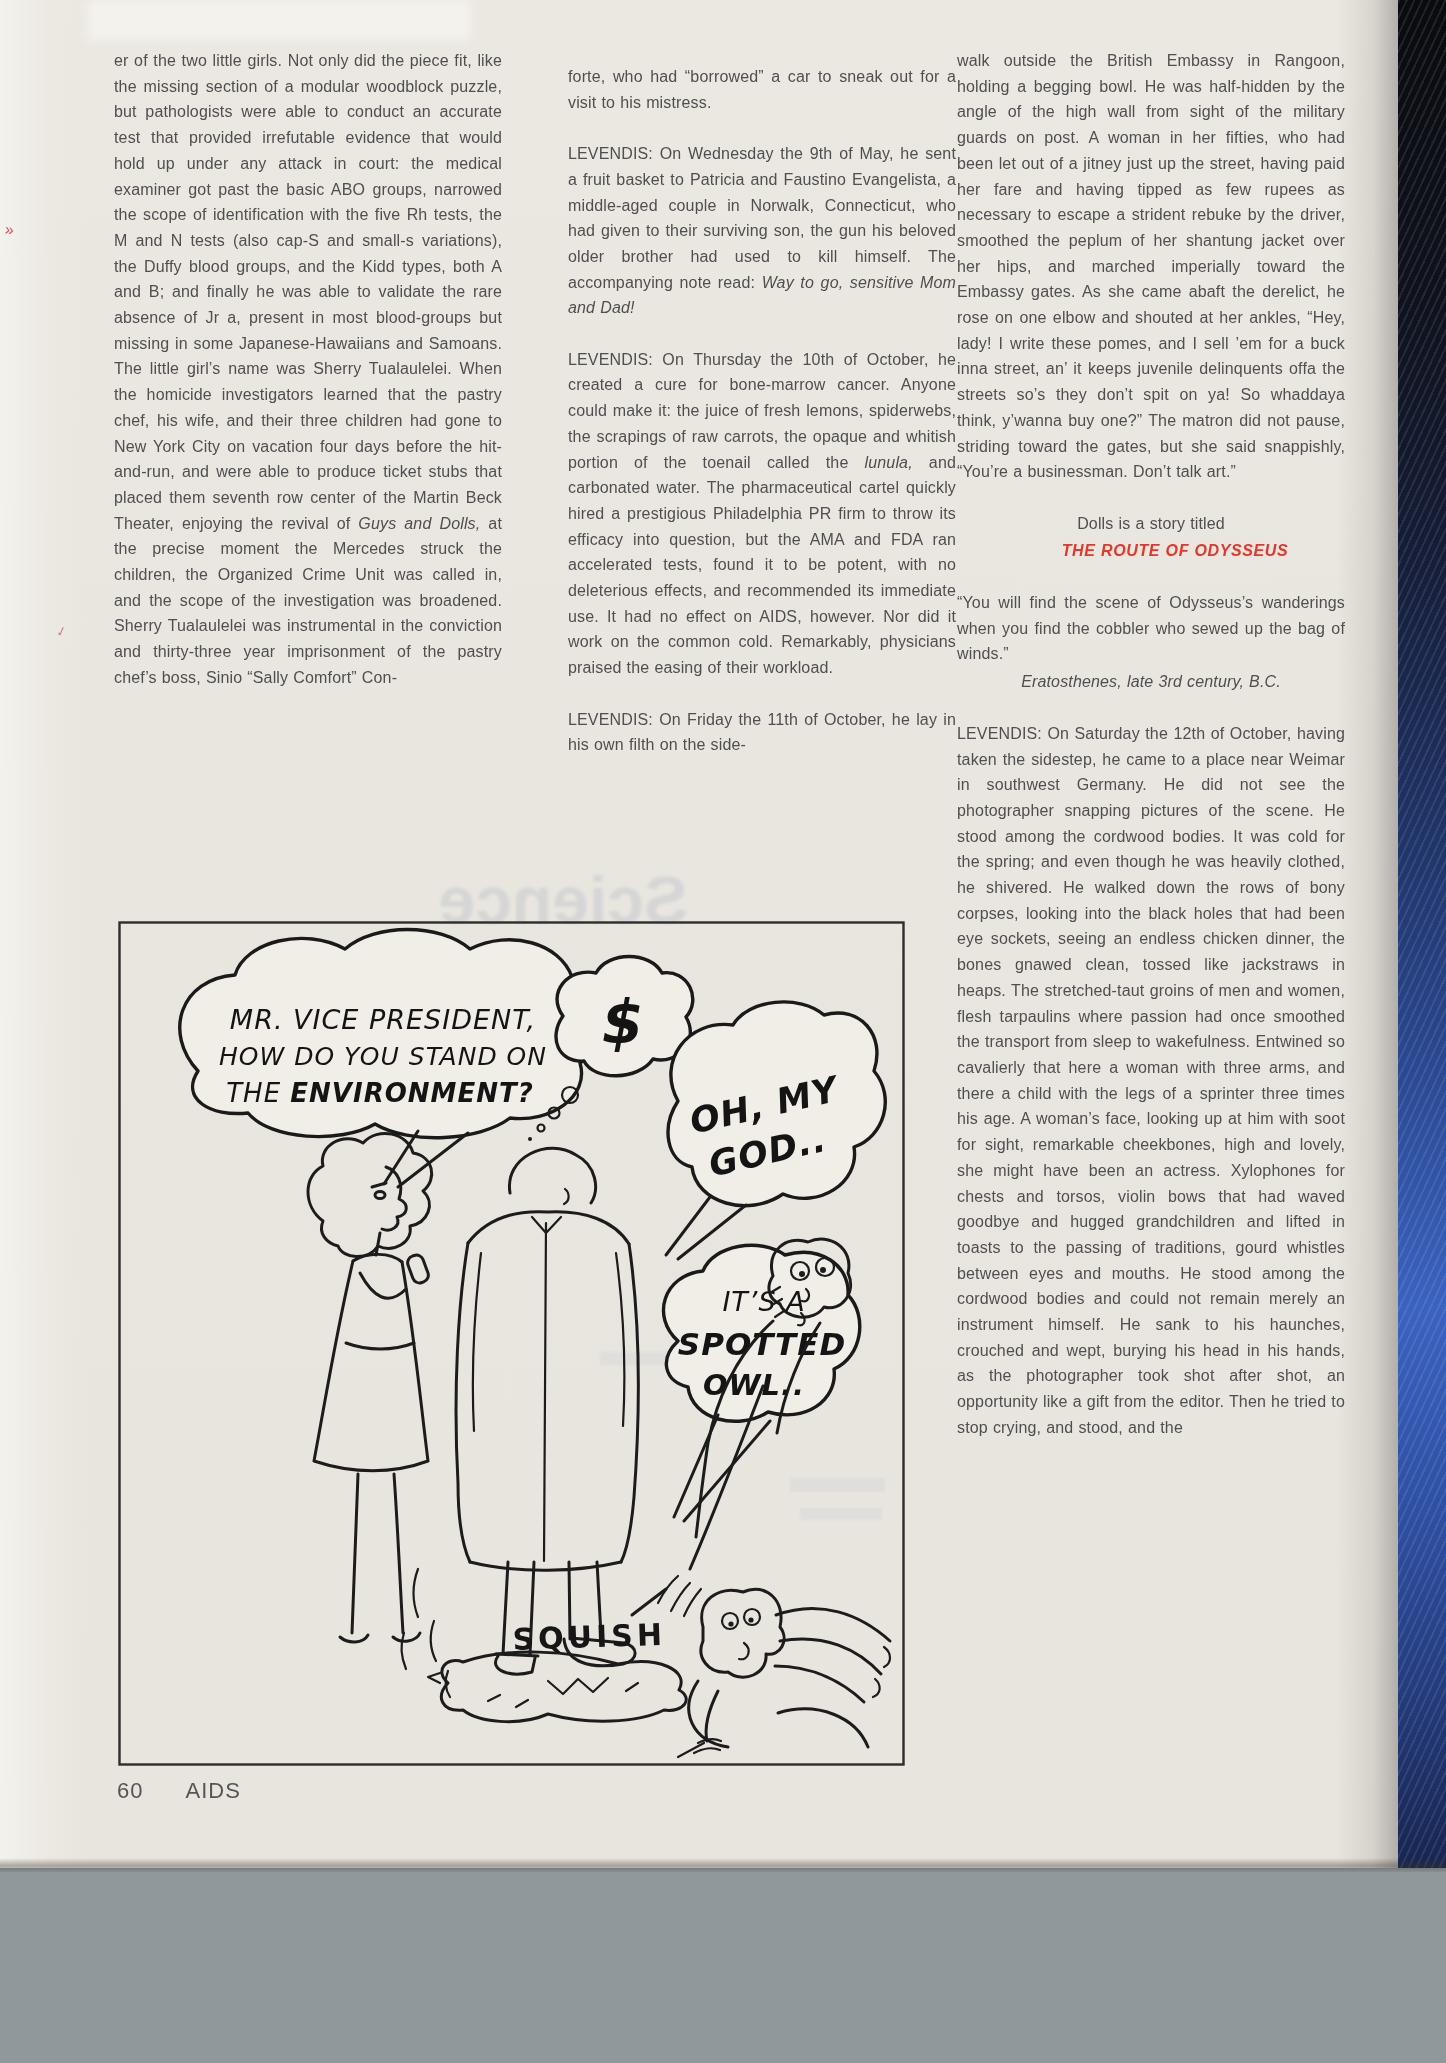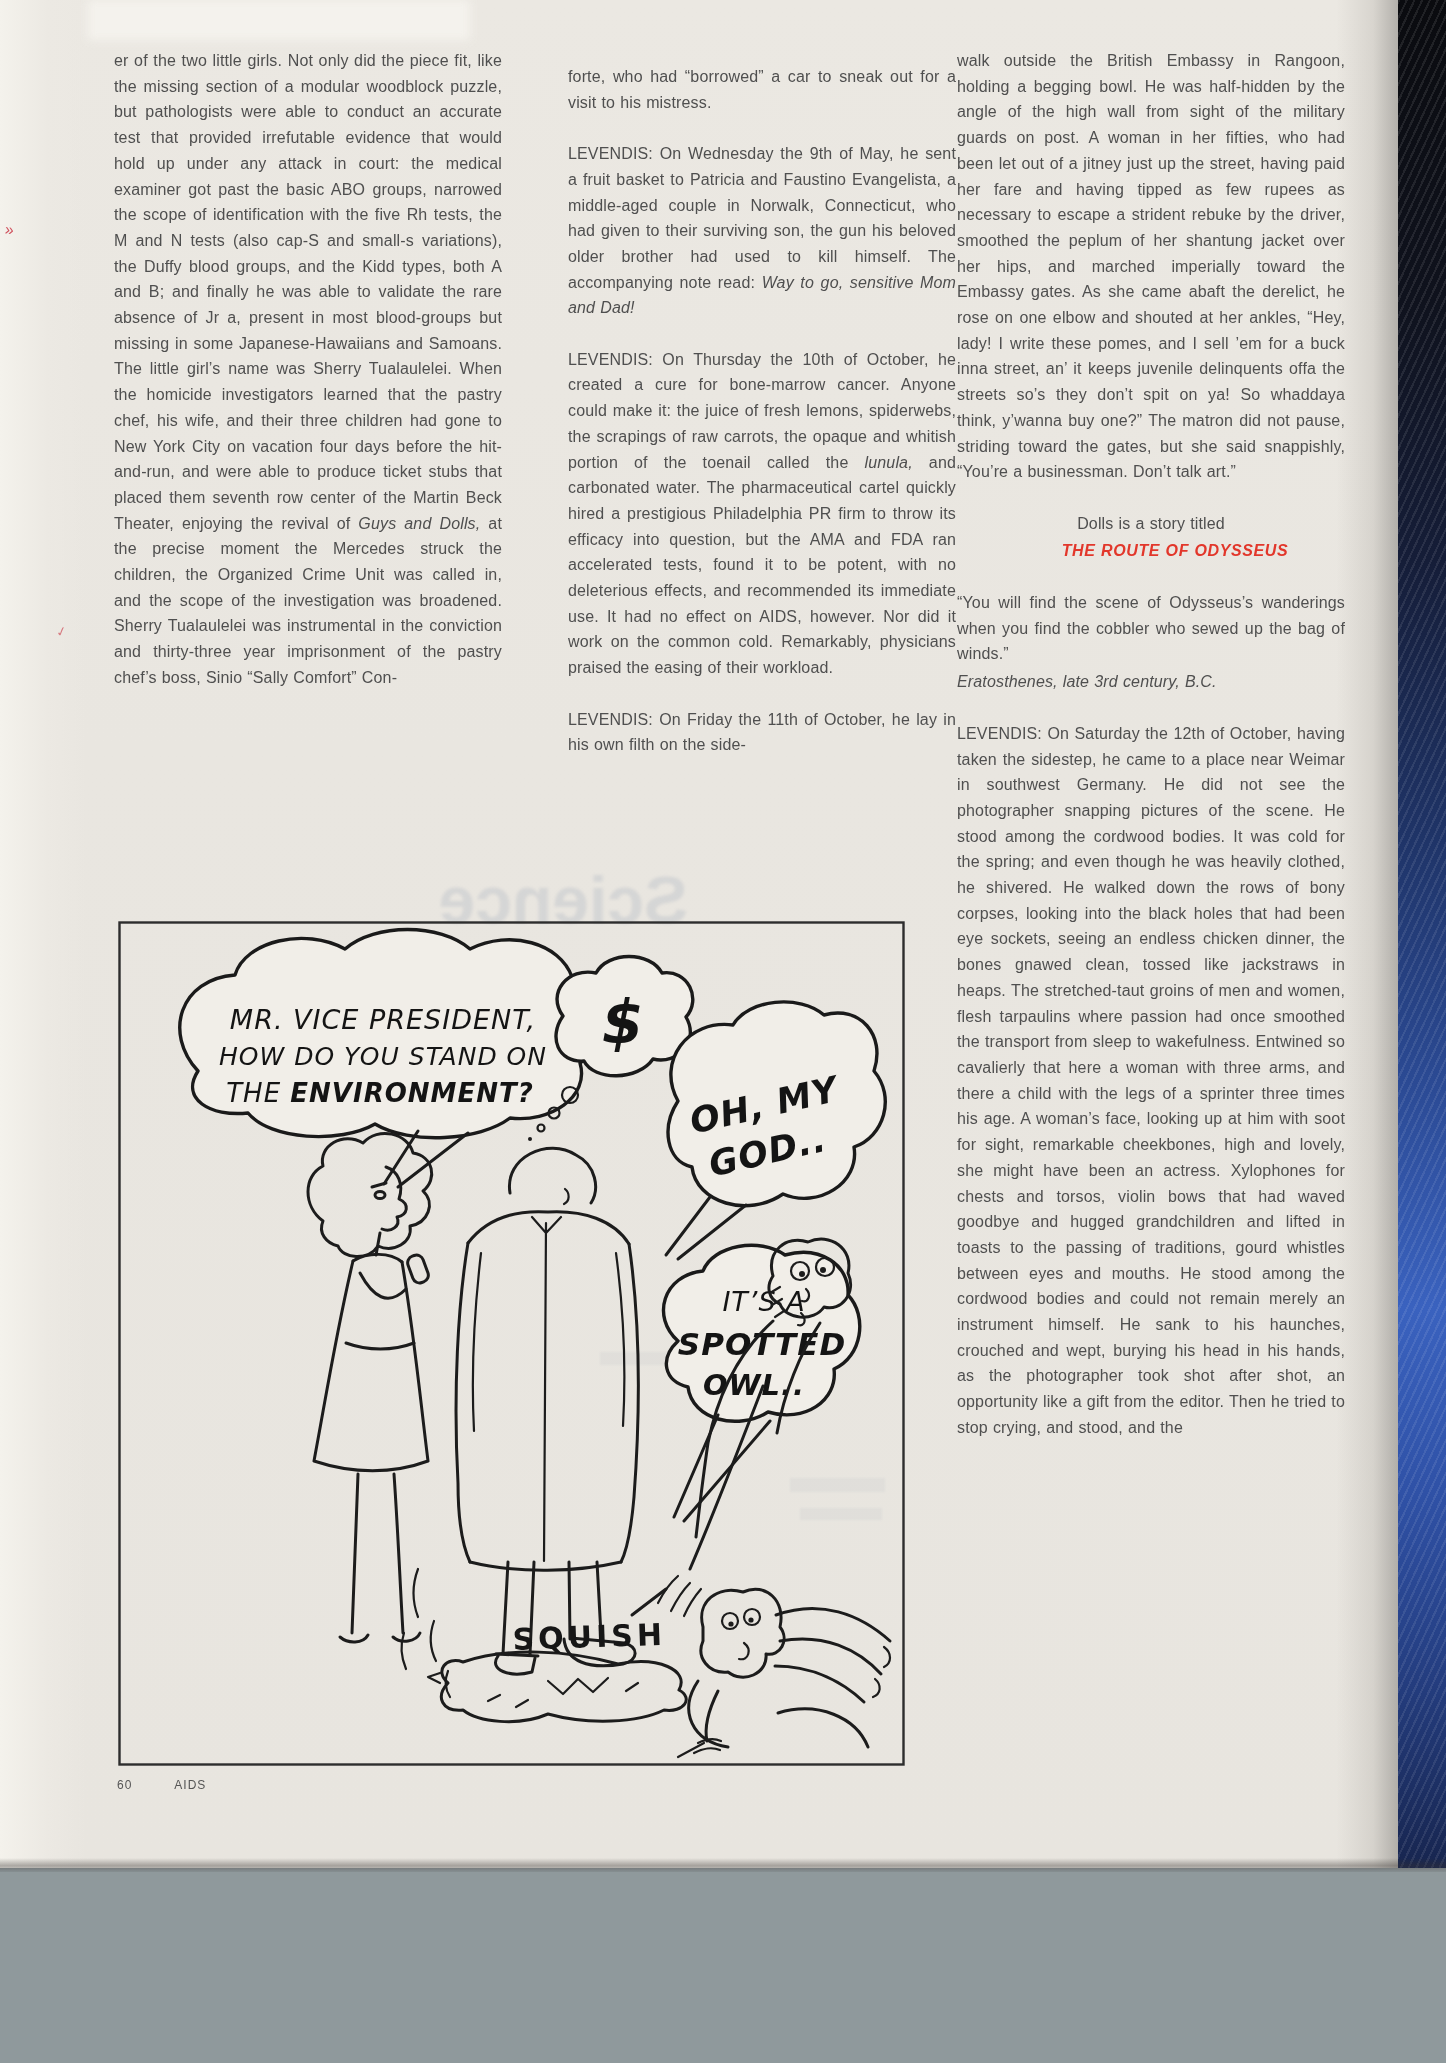--- a/index.html
+++ b/index.html
@@ -23,21 +23,21 @@
   
   .col{position:absolute;top:48px;width:388px;color:#4f4f4f;font-size:16px;
        line-height:25.7px;text-align:justify;letter-spacing:.15px;word-spacing:.5px;overflow:hidden;}
   #col1{left:114px;height:868px;}
   #col2{left:568px;height:900px;margin-top:16px;}
   #col3{left:957px;height:1778px;}
   .col p{margin:0 0 25.7px;}
   .it{font-style:italic;}
   .red{color:var(--red,#e2372b);font-weight:bold;font-style:italic;letter-spacing:.6px;margin-left:48px;}
   
-  .footer{position:absolute;left:117px;top:1778px;font-size:12px;color:#555;display:flex;gap:42px;letter-spacing:1px;}
+  .footer{position:absolute;left:117px;top:1778px;font-size:22px;color:#555;display:flex;gap:42px;letter-spacing:1px;}
   
   .bleed-science{position:absolute;left:408px;top:862px;width:280px;font-weight:bold;
        font-size:66px;color:rgba(88,108,148,.13);transform:scaleX(-1);filter:blur(1.6px);}
   .bleed-bar{position:absolute;background:rgba(100,115,150,.06);filter:blur(1px);}
   .mark-red1{position:absolute;left:5px;top:221px;color:#d05560;font-size:16px;transform:rotate(8deg);}
   .mark-red2{position:absolute;left:56px;top:624px;color:#d05560;font-size:13px;transform:rotate(-14deg);opacity:.75;}
   
   .cartoon{position:absolute;left:118px;top:921px;width:942px;height:845px;}
   .frame{fill:none;stroke:#2d2d2d;stroke-width:2.4;}
   .ink{fill:none;stroke:#1c1c1c;stroke-width:3;stroke-linecap:round;stroke-linejoin:round;}
@@ -67,21 +67,21 @@
       <p><span>forte, who had “borrowed” a car to sneak out for a visit to his mistress.</span></p>
       <p><span>LEVENDIS: On Wednesday the 9th of May, he sent a fruit basket to Patricia and Faustino Evangelista, a middle-aged couple in Norwalk, Connecticut, who had given to their surviving son, the gun his beloved older brother had used to kill himself. The accompanying note read: </span><span class="it">Way to go, sensitive Mom and Dad!</span></p>
       <p><span>LEVENDIS: On Thursday the 10th of October, he created a cure for bone-marrow cancer. Anyone could make it: the juice of fresh lemons, spiderwebs, the scrapings of raw carrots, the opaque and whitish portion of the toenail called the </span><span class="it">lunula,</span><span> and carbonated water. The pharmaceutical cartel quickly hired a prestigious Philadelphia PR firm to throw its efficacy into question, but the AMA and FDA ran accelerated tests, found it to be potent, with no deleterious effects, and recommended its immediate use. It had no effect on AIDS, however. Nor did it work on the common cold. Remarkably, physicians praised the easing of their workload.</span></p>
       <p><span>LEVENDIS: On Friday the 11th of October, he lay in his own filth on the side-</span></p>
     </div>
   <div id="col3" class="col">
       <p><span>walk outside the British Embassy in Rangoon, holding a begging bowl. He was half-hidden by the angle of the high wall from sight of the military guards on post. A woman in her fifties, who had been let out of a jitney just up the street, having paid her fare and having tipped as few rupees as necessary to escape a strident rebuke by the driver, smoothed the peplum of her shantung jacket over her hips, and marched imperially toward the Embassy gates. As she came abaft the derelict, he rose on one elbow and shouted at her ankles, “Hey, lady! I write these pomes, and I sell ’em for a buck inna street, an’ it keeps juvenile delinquents offa the streets so’s they don’t spit on ya! So whaddaya think, y’wanna buy one?” The matron did not pause, striding toward the gates, but she said snappishly, “You’re a businessman. Don’t talk art.”</span></p>
       <p style="text-align: center; margin-bottom: 2px;"><span>Dolls is a story titled</span></p>
       <p style="text-align: center; margin-bottom: 26px;"><span class="red">THE ROUTE OF ODYSSEUS</span></p>
       <p style="margin-bottom: 2px;"><span>“You will find the scene of Odysseus’s wanderings when you find the cobbler who sewed up the bag of winds.”</span></p>
-      <p style="text-align: left; margin-bottom: 26px;"><span class="it">Eratosthenes, late 3rd century, B.C.</span></p>
+      <p style="text-align: center; margin-bottom: 26px;"><span class="it">Eratosthenes, late 3rd century, B.C.</span></p>
       <p><span>LEVENDIS: On Saturday the 12th of October, having taken the sidestep, he came to a place near Weimar in southwest Germany. He did not see the photographer snapping pictures of the scene. He stood among the cordwood bodies. It was cold for the spring; and even though he was heavily clothed, he shivered. He walked down the rows of bony corpses, looking into the black holes that had been eye sockets, seeing an endless chicken dinner, the bones gnawed clean, tossed like jackstraws in heaps. The stretched-taut groins of men and women, flesh tarpaulins where passion had once smoothed the transport from sleep to wakefulness. Entwined so cavalierly that here a woman with three arms, and there a child with the legs of a sprinter three times his age. A woman’s face, looking up at him with soot for sight, remarkable cheekbones, high and lovely, she might have been an actress. Xylophones for chests and torsos, violin bows that had waved goodbye and hugged grandchildren and lifted in toasts to the passing of traditions, gourd whistles between eyes and mouths. He stood among the cordwood bodies and could not remain merely an instrument himself. He sank to his haunches, crouched and wept, burying his head in his hands, as the photographer took shot after shot, an opportunity like a gift from the editor. Then he tried to stop crying, and stood, and the</span></p>
     </div>
 
   <div class="bleed-science">Science</div>
   <div class="bleed-bar" style="left:790px;top:1478px;width:95px;height:14px;"></div>
   <div class="bleed-bar" style="left:800px;top:1508px;width:82px;height:12px;"></div>
   <div class="bleed-bar" style="left:600px;top:1352px;width:120px;height:13px;"></div>
 
   <div class="cartoon">
     <svg width="787" height="845" viewBox="0 0 787 845">

